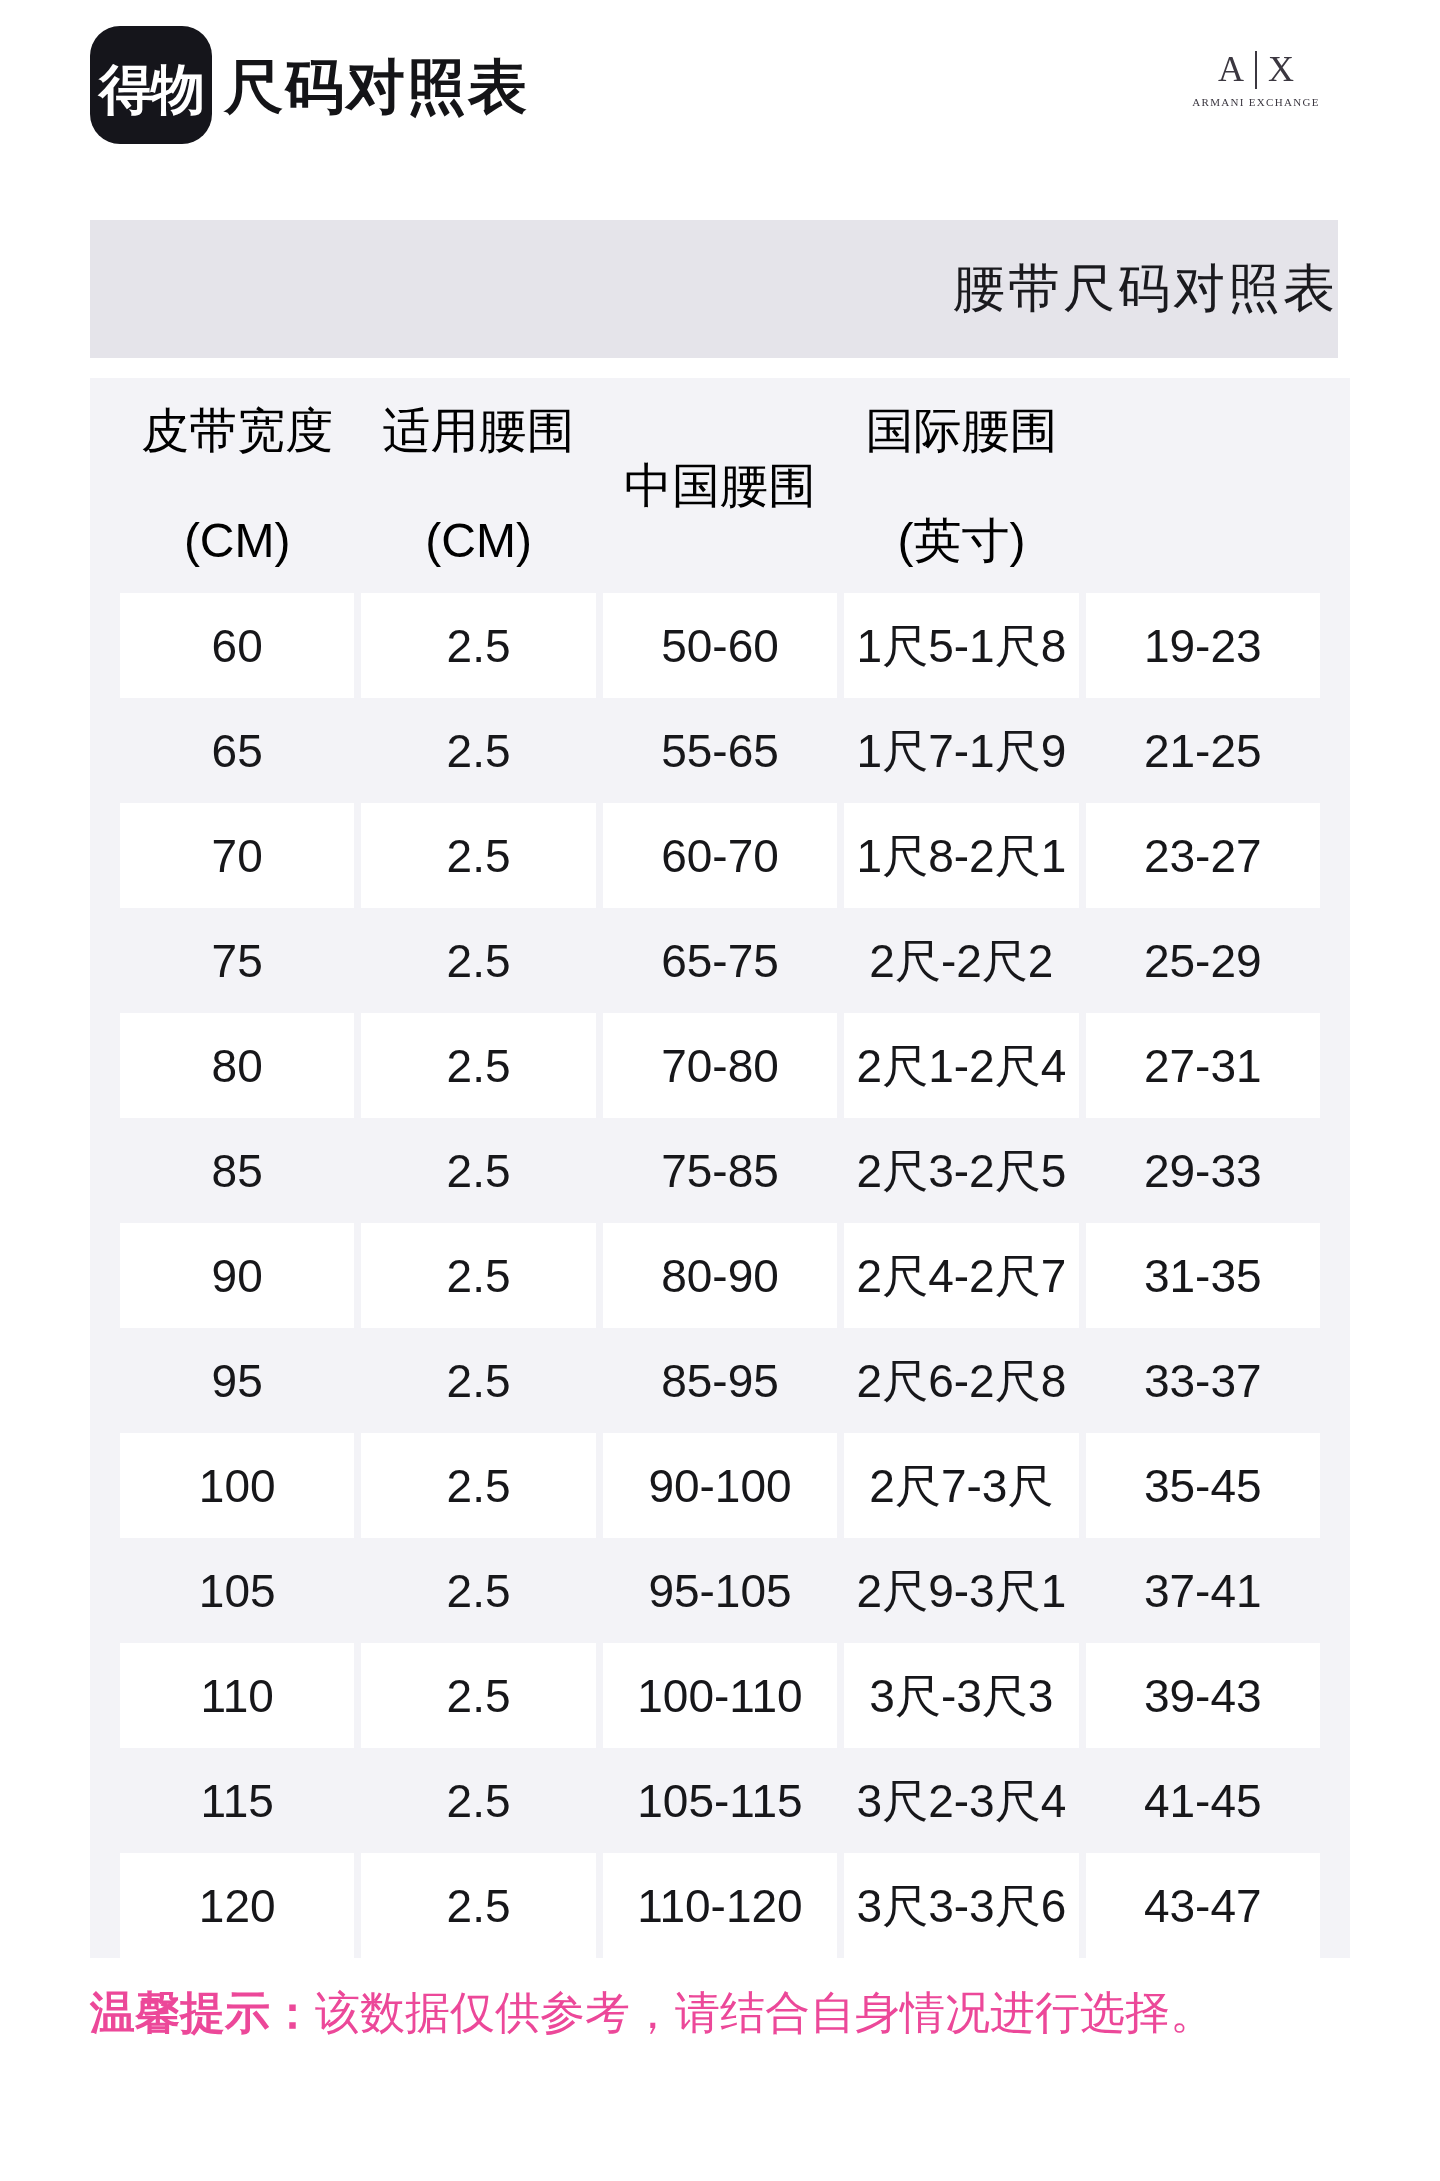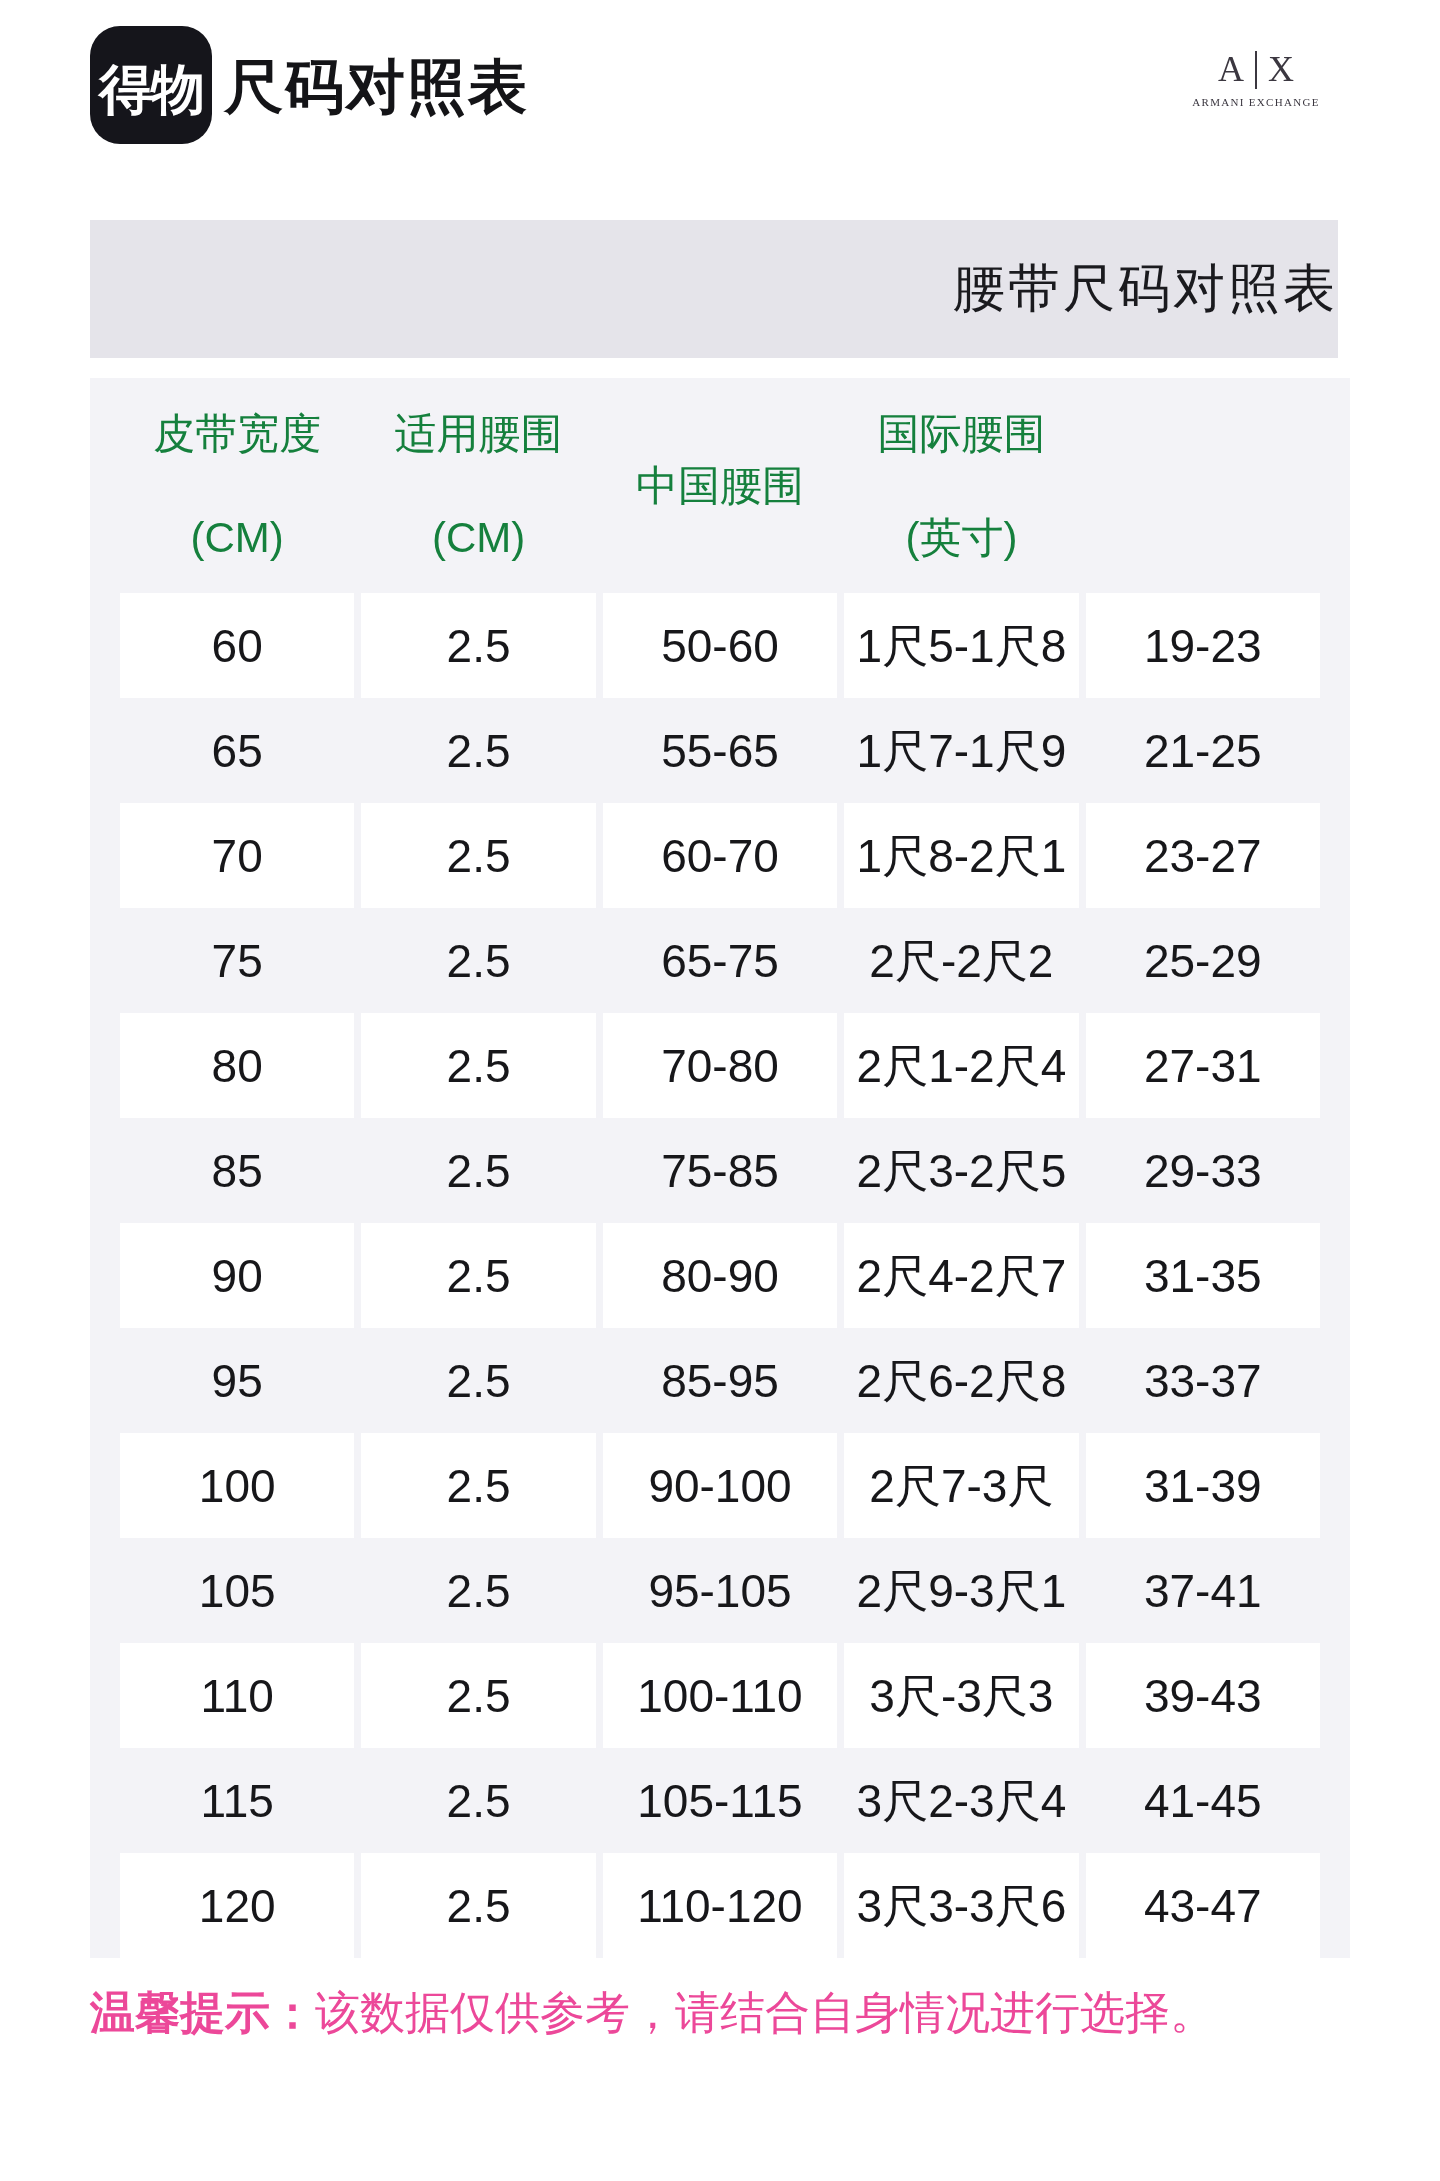--- a/index.html
+++ b/index.html
@@ -41,21 +41,21 @@
     position:absolute;left:90px;top:378px;width:1260px;height:1580px;
     background:#f3f3f7;box-sizing:border-box;
   }
   .thead,.trow{
     display:grid;grid-template-columns:repeat(5,1fr);column-gap:7px;
     padding:0 30px;
   }
   .thead{height:215px;}
   .hcell{
     display:flex;flex-direction:column;align-items:center;justify-content:center;
-    gap:62px;font-size:42px;color:#15803d;line-height:1;text-align:center;
+    gap:62px;font-size:48px;color:#000000;line-height:1;text-align:center;
   }
   .trow{height:105px;}
   .tcell{
     display:flex;align-items:center;justify-content:center;
     font-size:46px;color:#17171a;line-height:1;white-space:nowrap;
   }
   .trow.odd .tcell{background:#ffffff;}
   
   .note{
     position:absolute;left:90px;top:1983px;width:1270px;
@@ -156,21 +156,21 @@
       <div class="tcell">2.5</div>
       <div class="tcell">85-95</div>
       <div class="tcell">2尺6-2尺8</div>
       <div class="tcell">33-37</div>
     </div>
     <div class="trow odd">
       <div class="tcell">100</div>
       <div class="tcell">2.5</div>
       <div class="tcell">90-100</div>
       <div class="tcell">2尺7-3尺</div>
-      <div class="tcell">31-39</div>
+      <div class="tcell">35-45</div>
     </div>
     <div class="trow even">
       <div class="tcell">105</div>
       <div class="tcell">2.5</div>
       <div class="tcell">95-105</div>
       <div class="tcell">2尺9-3尺1</div>
       <div class="tcell">37-41</div>
     </div>
     <div class="trow odd">
       <div class="tcell">110</div>

